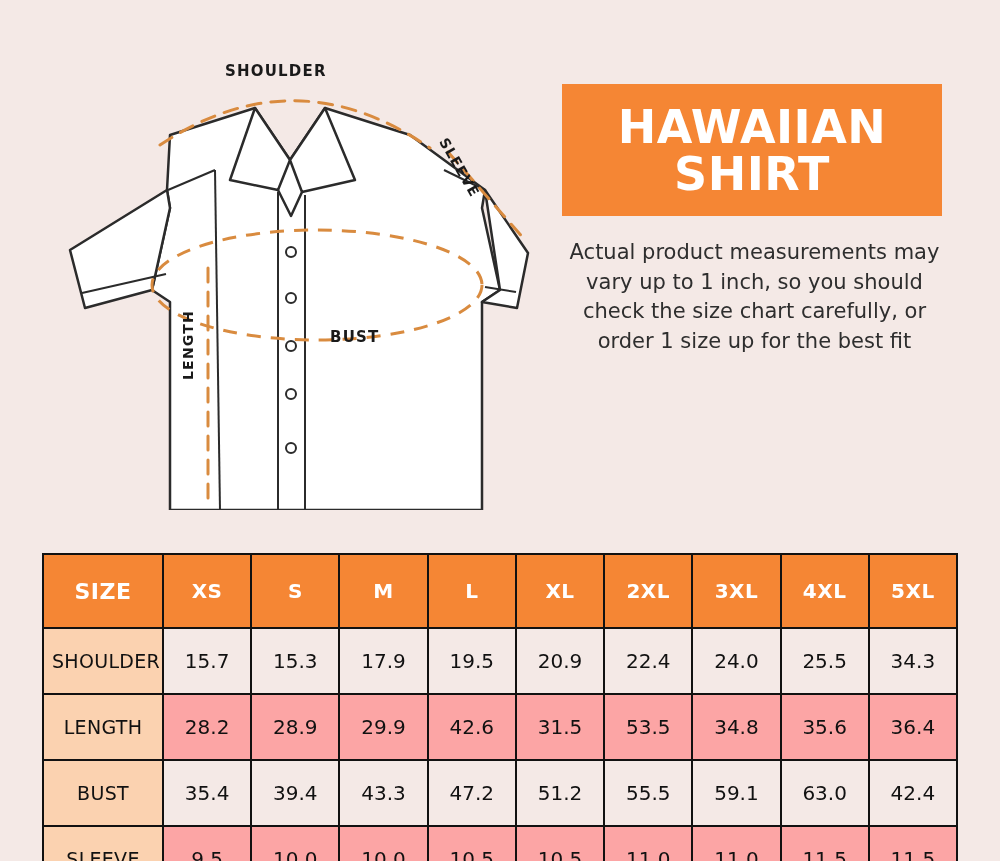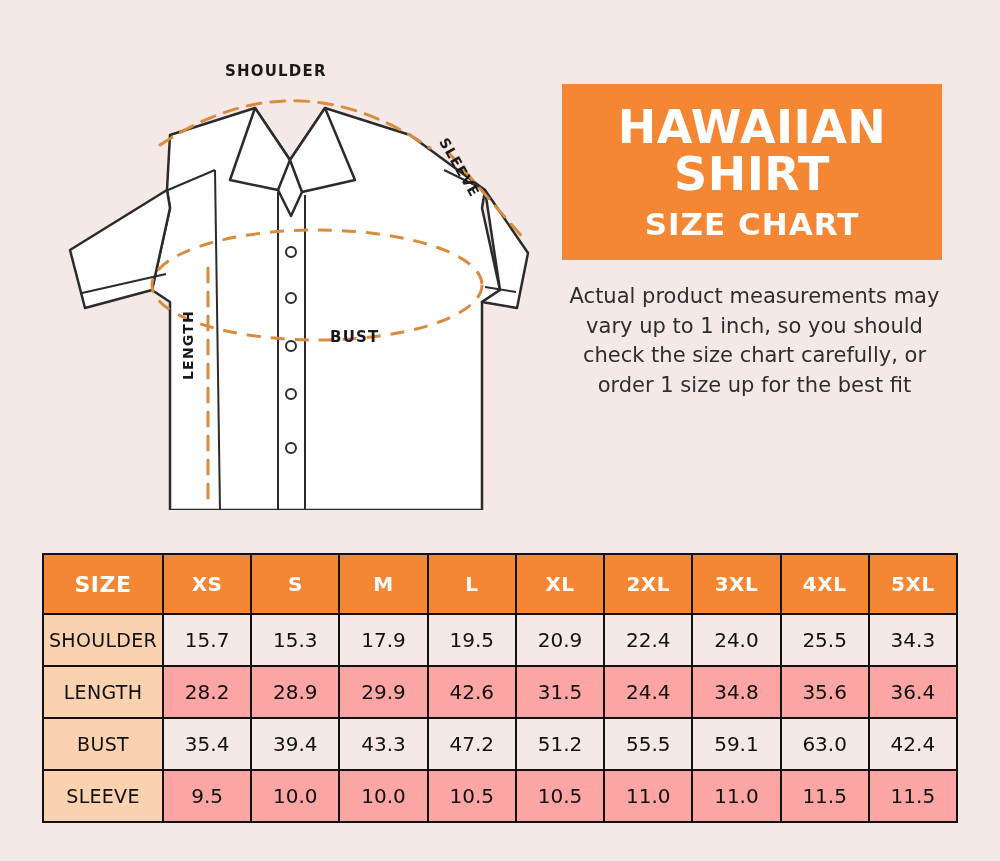--- a/index.html
+++ b/index.html
@@ -107,21 +107,21 @@
     width: 916px;
     table-layout: fixed;
   }
   table.size-table td, table.size-table th {
     border: 2px solid #111111;
     text-align: center;
     font-family: "DejaVu Sans", sans-serif;
     height: 48px;
     font-size: 20px;
     color: #111111;
-    padding: 1px;
+    padding: 8px;
   }
   table.size-table thead th {
     background: #f58634;
     color: #ffffff;
     font-weight: bold;
     font-size: 20px;
     letter-spacing: 0.5px;
     height: 56px;
   }
   table.size-table thead th.corner {
@@ -187,21 +187,20 @@
     <div class="lbl lbl-shoulder">SHOULDER</div>
     <div class="lbl lbl-sleeve">SLEEVE</div>
     <div class="lbl lbl-bust">BUST</div>
     <div class="lbl lbl-length">LENGTH</div>
   </div>
 
   <div class="right-panel">
     <div class="title-box">
       <div class="title-main">HAWAIIAN</div>
       <div class="title-main">SHIRT</div>
-      <div class="title-sub">SIZE CHART</div>
     </div>
     <div class="note">Actual product measurements may vary up to 1 inch, so you should check the size chart carefully, or order 1 size up for the best fit</div>
   </div>
 
 </div>
 
 <div class="table-wrap">
   <table class="size-table">
     <colgroup>
       <col class="first">
@@ -233,21 +232,21 @@
         <td>25.5</td>
         <td>34.3</td>
       </tr>
       <tr class="alt">
         <td class="rowhead">LENGTH</td>
         <td>28.2</td>
         <td>28.9</td>
         <td>29.9</td>
         <td>42.6</td>
         <td>31.5</td>
-        <td>24.4</td>
+        <td>53.5</td>
         <td>34.8</td>
         <td>35.6</td>
         <td>36.4</td>
       </tr>
       <tr>
         <td class="rowhead">BUST</td>
         <td>35.4</td>
         <td>39.4</td>
         <td>43.3</td>
         <td>47.2</td>

